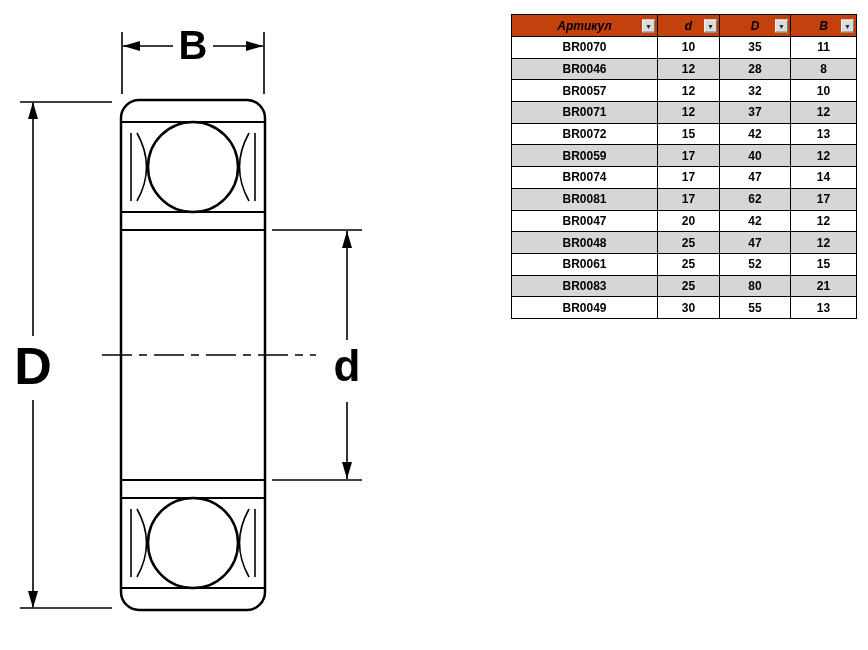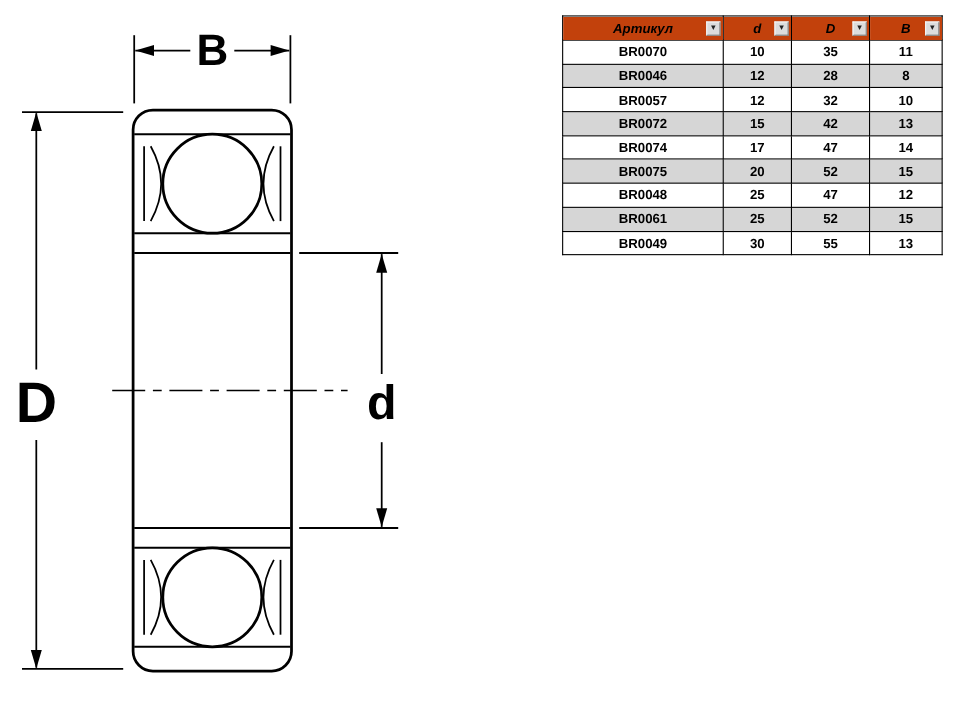--- a/index.html
+++ b/index.html
@@ -168,50 +168,74 @@
     <td>28</td>
     <td>8</td>
   </tr>
         <tr>
     <td>BR0057</td>
     <td>12</td>
     <td>32</td>
     <td>10</td>
   </tr>
         <tr>
+    <td>BR0071</td>
+    <td>12</td>
+    <td>37</td>
+    <td>12</td>
+  </tr>
+        <tr>
     <td>BR0072</td>
     <td>15</td>
     <td>42</td>
     <td>13</td>
   </tr>
         <tr>
+    <td>BR0059</td>
+    <td>17</td>
+    <td>40</td>
+    <td>12</td>
+  </tr>
+        <tr>
     <td>BR0074</td>
     <td>17</td>
     <td>47</td>
     <td>14</td>
   </tr>
         <tr>
-    <td>BR0075</td>
+    <td>BR0081</td>
+    <td>17</td>
+    <td>62</td>
+    <td>17</td>
+  </tr>
+        <tr>
+    <td>BR0047</td>
     <td>20</td>
-    <td>52</td>
-    <td>15</td>
+    <td>42</td>
+    <td>12</td>
   </tr>
         <tr>
     <td>BR0048</td>
     <td>25</td>
     <td>47</td>
     <td>12</td>
   </tr>
         <tr>
     <td>BR0061</td>
     <td>25</td>
     <td>52</td>
     <td>15</td>
   </tr>
         <tr>
+    <td>BR0083</td>
+    <td>25</td>
+    <td>80</td>
+    <td>21</td>
+  </tr>
+        <tr>
     <td>BR0049</td>
     <td>30</td>
     <td>55</td>
     <td>13</td>
   </tr>
       </tbody>
   </table>
 </div>
 
 </body></html>

